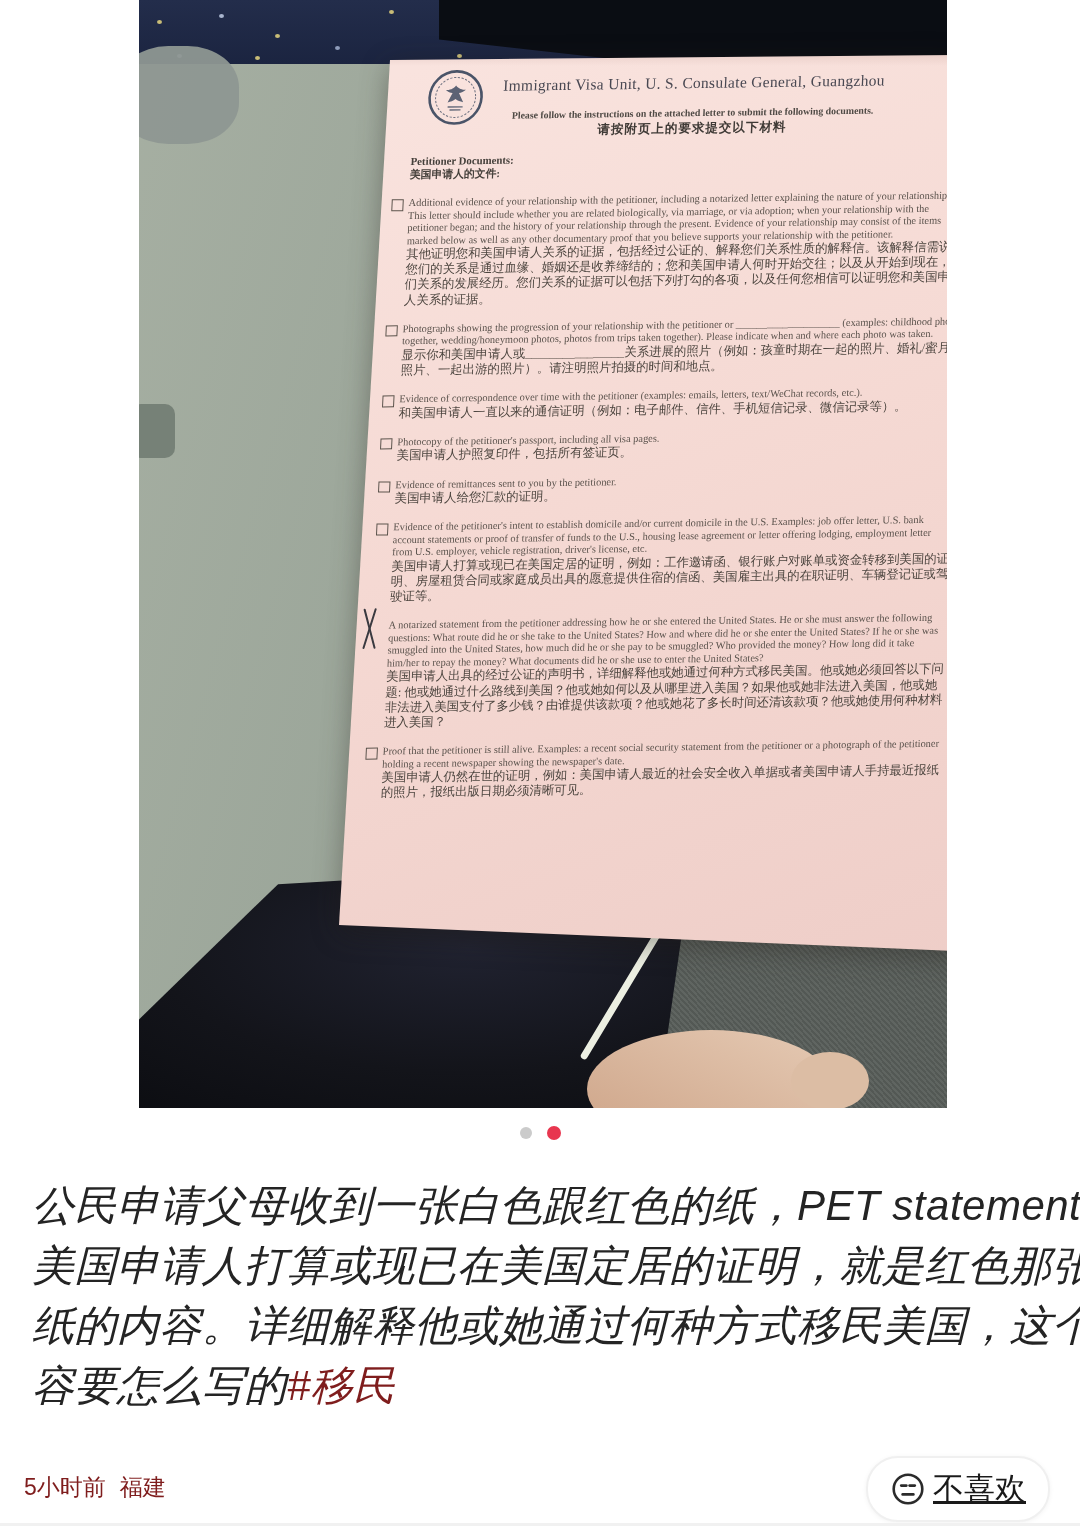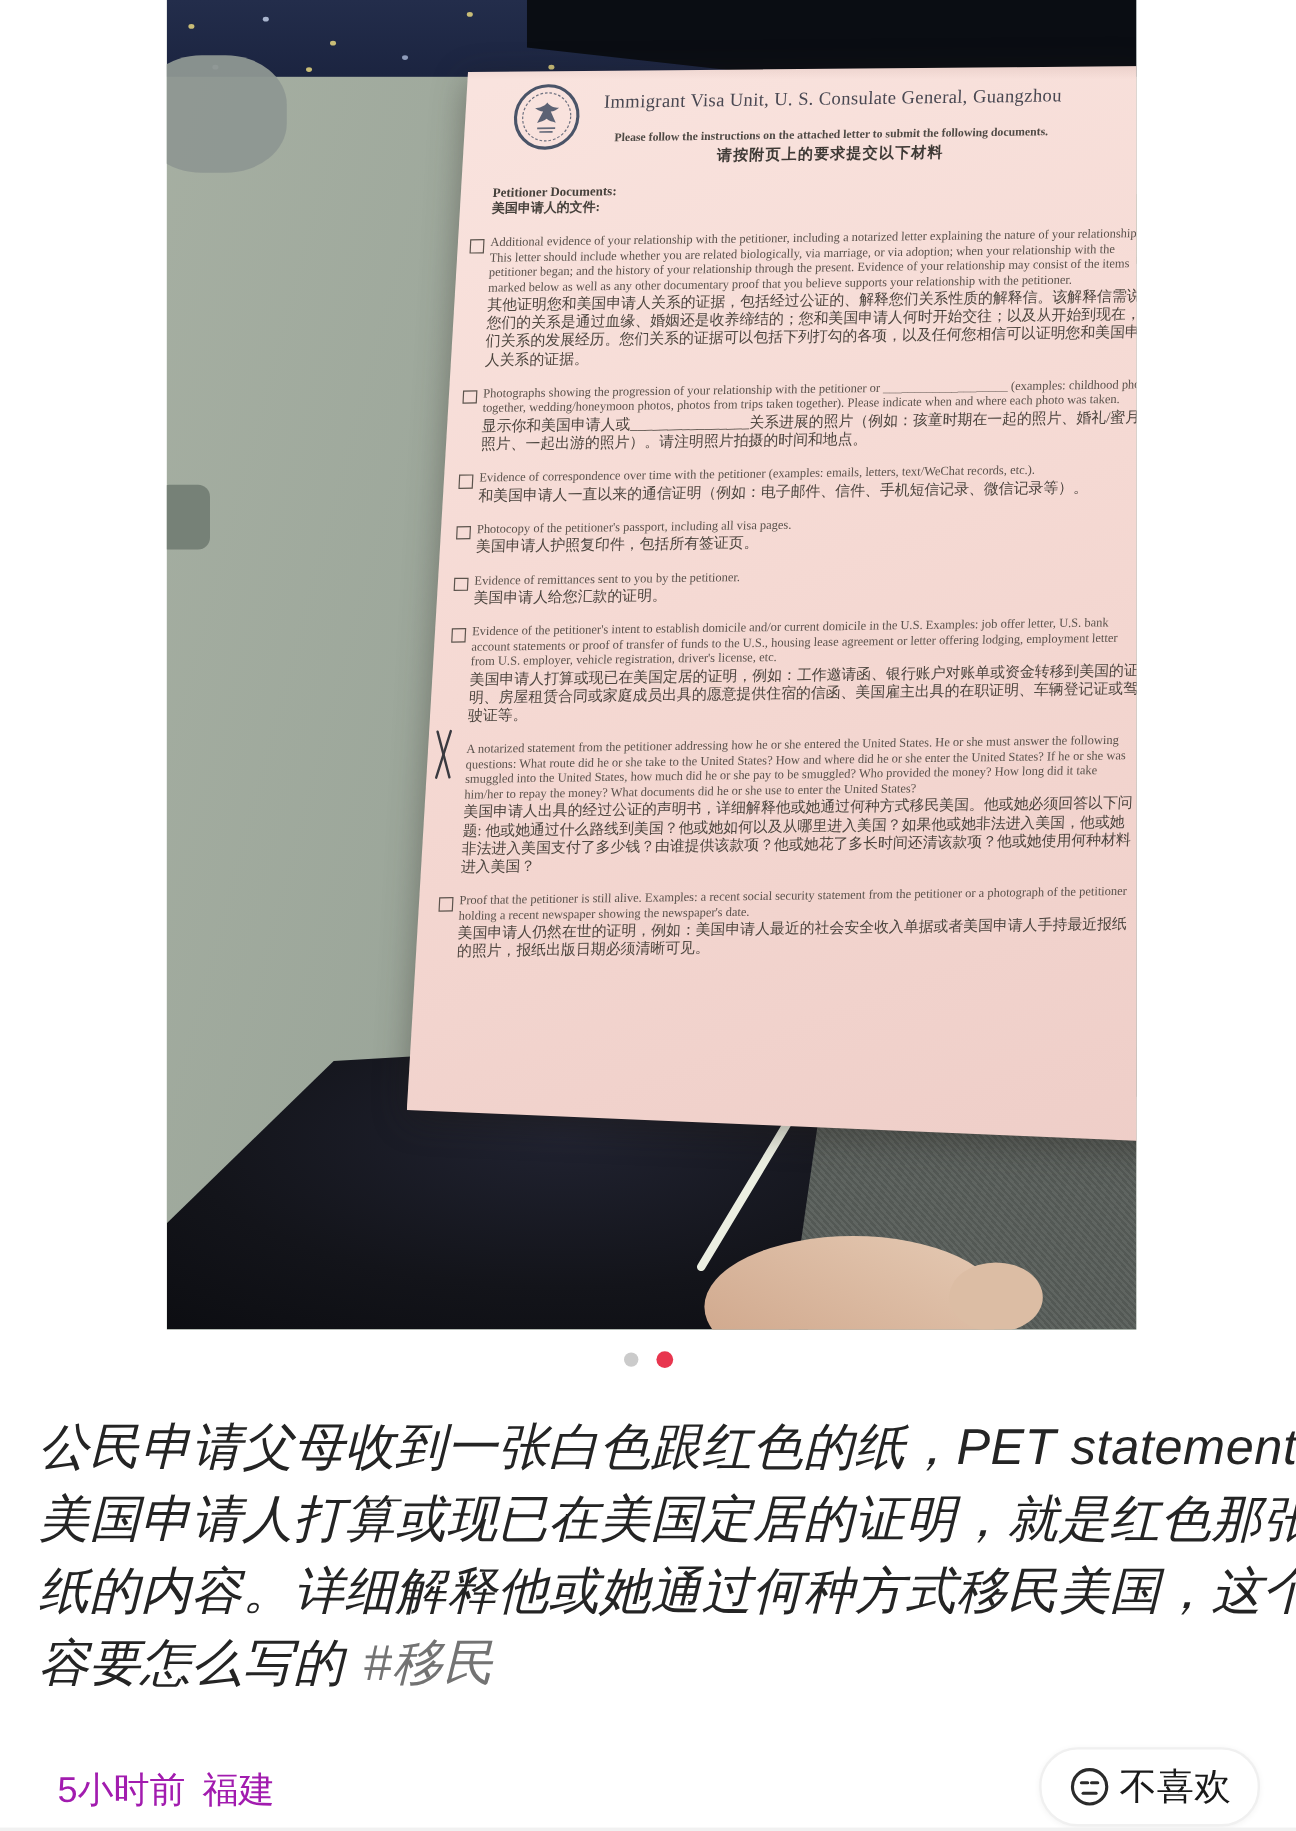--- a/index.html
+++ b/index.html
@@ -76,26 +76,26 @@
   .dot{width:12px;height:12px;border-radius:50%;background:#cbcbcb;}
   .dot.active{width:14px;height:14px;background:#e8364f;}
 
   
   .caption{position:absolute;left:32px;top:1176px;width:1016px;color:#242424;
         font-size:42px;line-height:60px;letter-spacing:.5px;}
   .caption .cap-line{white-space:nowrap;font-style:italic;}
   .caption .hashtag{font-weight:400;cursor:pointer;}
 
   
-  .footer-time{position:absolute;left:48px;top:1472px;font-size:30px;color:#a21caf;}
+  .footer-time{position:absolute;left:24px;top:1472px;font-size:23px;color:#7f1d1d;}
   .footer-time .loc{margin-left:14px;}
   .dislike-btn{position:absolute;right:30px;top:1456px;height:62px;display:flex;align-items:center;
         gap:7px;padding:0 22px;background:#fff;border:2px solid #f0f0f0;border-radius:32px;
         box-shadow:0 1px 5px rgba(0,0,0,.05);cursor:pointer;}
-  .dislike-btn span{font-size:31px;color:#1a1a1a;font-weight:500;}
+  .dislike-btn span{font-size:31px;color:#1a1a1a;font-weight:500;text-decoration:underline;}
   .bottom-hairline{position:absolute;left:0;top:1523px;width:1080px;height:3px;background:#f1f1f1;}
 </style>
 </head>
 <body>
 
 <div class="photo">
   <div class="seat-top">
     <div class="speckles"></div>
   </div>
   <div class="seat-dark-right"></div>
@@ -183,21 +183,21 @@
 <div class="dots">
     <span class="dot"></span>
     <span class="dot active" style="background: rgb(232, 54, 79);"></span>
   </div>
 
 <div class="caption">
   <div class="cap-line">公民申请父母收到一张白色跟红色的纸，PET statement</div>
   <div class="cap-line">美国申请人打算或现已在美国定居的证明，就是红色那张</div>
   <div class="cap-line">纸的内容。详细解释他或她通过何种方式移民美国，这个内</div>
   <div class="cap-line">
-    <span>容要怎么写的</span><span class="hashtag" style="color: #737373; margin-left: 16px;">#移民</span>
+    <span>容要怎么写的</span><span class="hashtag" style="color: #7f1d1d;">#移民</span>
   </div>
 </div>
 
 <div class="footer-time">
   <span>5小时前</span><span class="loc">福建</span>
 </div>
 
 <div class="dislike-btn">
   <svg width="36" height="36" viewBox="0 0 36 36" fill="none" stroke="#2b2b2b" stroke-width="2.6" stroke-linecap="round">
     <circle cx="18" cy="18" r="14.3"></circle>

